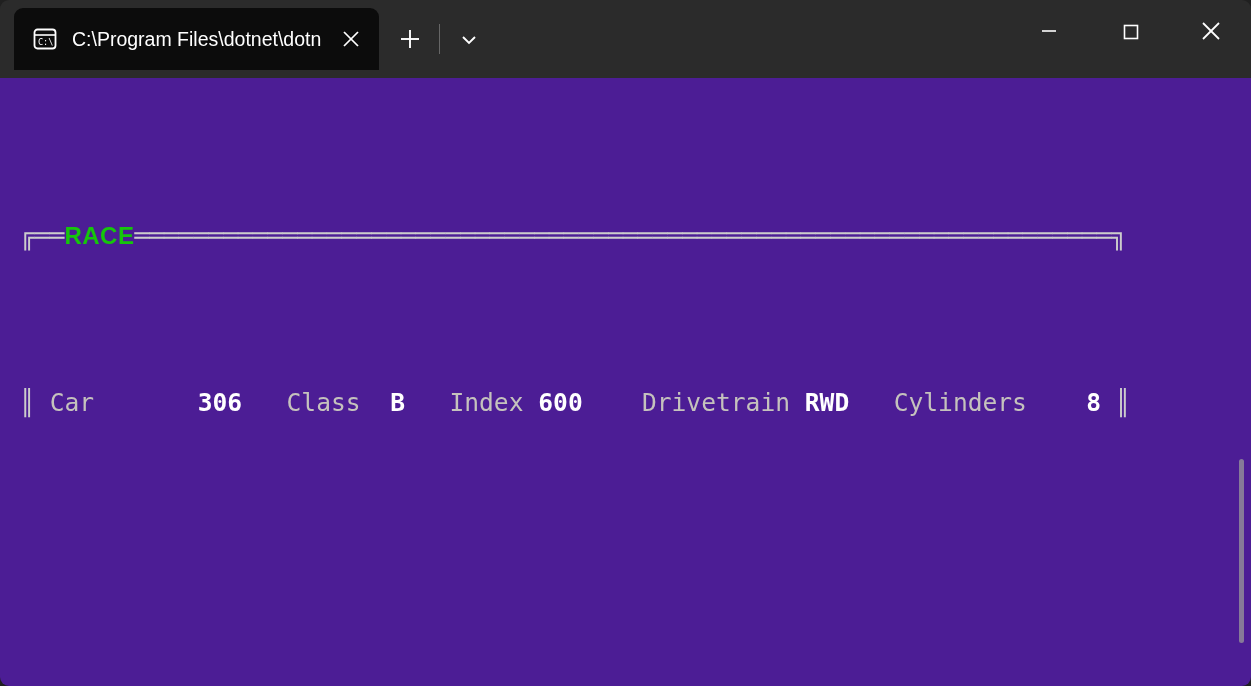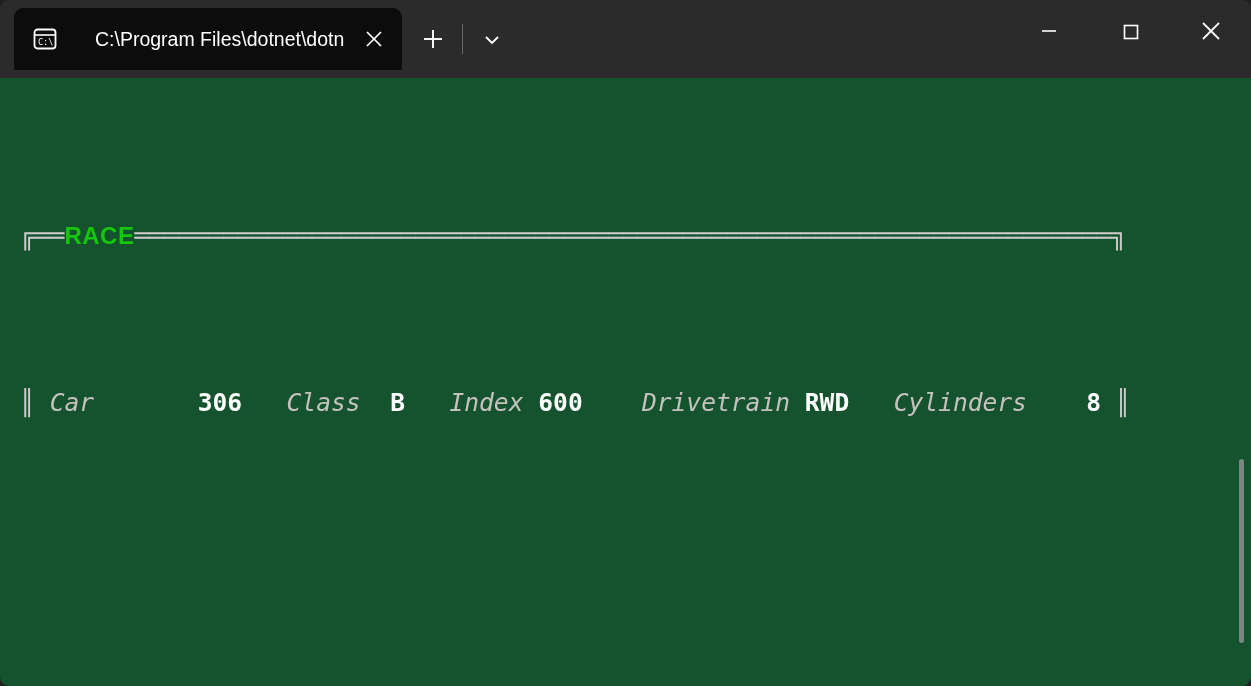--- a/index.html
+++ b/index.html
@@ -55,21 +55,20 @@
     flex: 0 0 auto;
     display: block;
   }
   .tab-title {
     color: #ffffff;
     font-family: "Liberation Sans", sans-serif;
     font-size: 19.5px;
     white-space: nowrap;
     flex: 1 1 auto;
     letter-spacing: 0px;
-    margin-left: 23px;
   }
   .tab-close {
     margin-left: 16px;
     width: 28px; height: 28px;
     flex: 0 0 auto;
     display: flex;
     align-items: center;
     justify-content: center;
   }
   .newtab-area {
@@ -104,21 +103,21 @@
     justify-content: center;
   }
 
   
   .terminal {
     position: absolute;
     left: 0;
     top: 78px;
     width: 1251px;
     height: 608px;
-    background: #14532d;
+    background: #4c1d95;
     border-bottom-left-radius: 9px;
     border-bottom-right-radius: 9px;
     overflow: hidden;
   }
   .scrollbar {
     position: absolute;
     right: 7px;
     top: 381px;
     width: 5px;
     height: 184px;
@@ -134,21 +133,21 @@
     top: 7px;
     font-family: "DejaVu Sans Mono", monospace;
     font-size: 24.6px;
     line-height: 33.4px;
     color: #cccccc;
     white-space: pre;
     letter-spacing: 0px;
   }
   .row { height: 33.4px; display: block; white-space: pre; }
 
-  .dim    { color: #c5c2bd; font-style: italic; }
+  .dim    { color: #c5c2bd; }
   .val    { color: #ffffff; font-weight: bold; text-align: right; }
   .border { color: #cccccc; }
 
   .race-title {
     color: #16c60c;
     font-family: "Liberation Sans", sans-serif;
     font-size: 24px;
     font-weight: bold;
     letter-spacing: .5px;
   }

